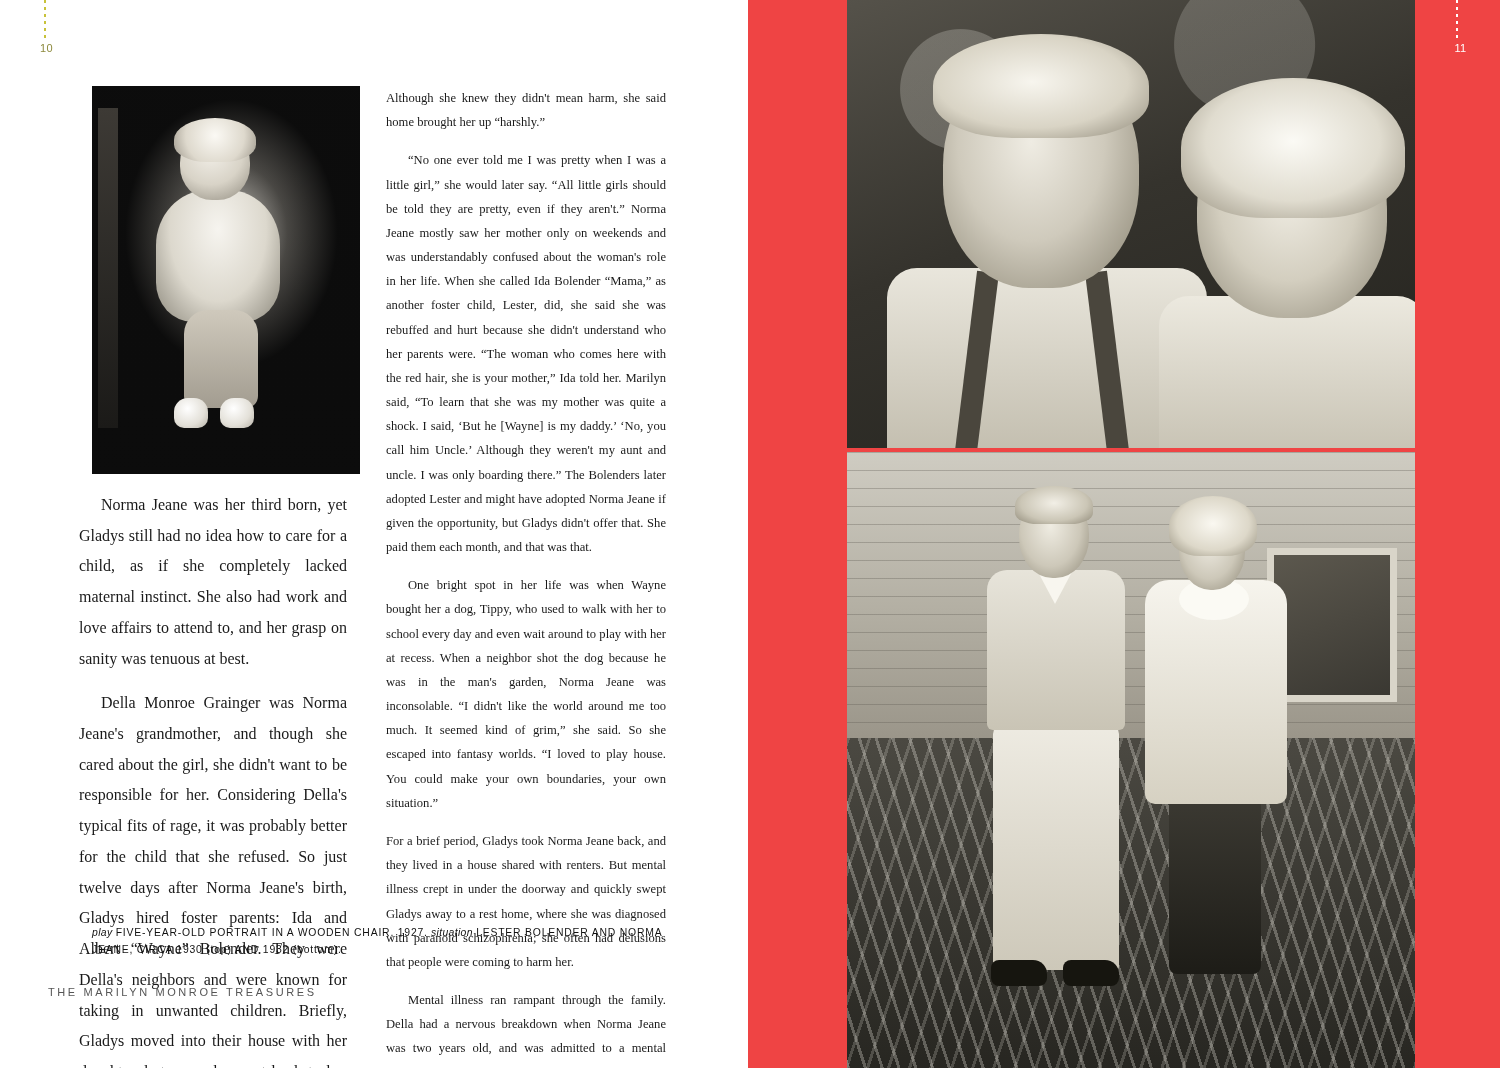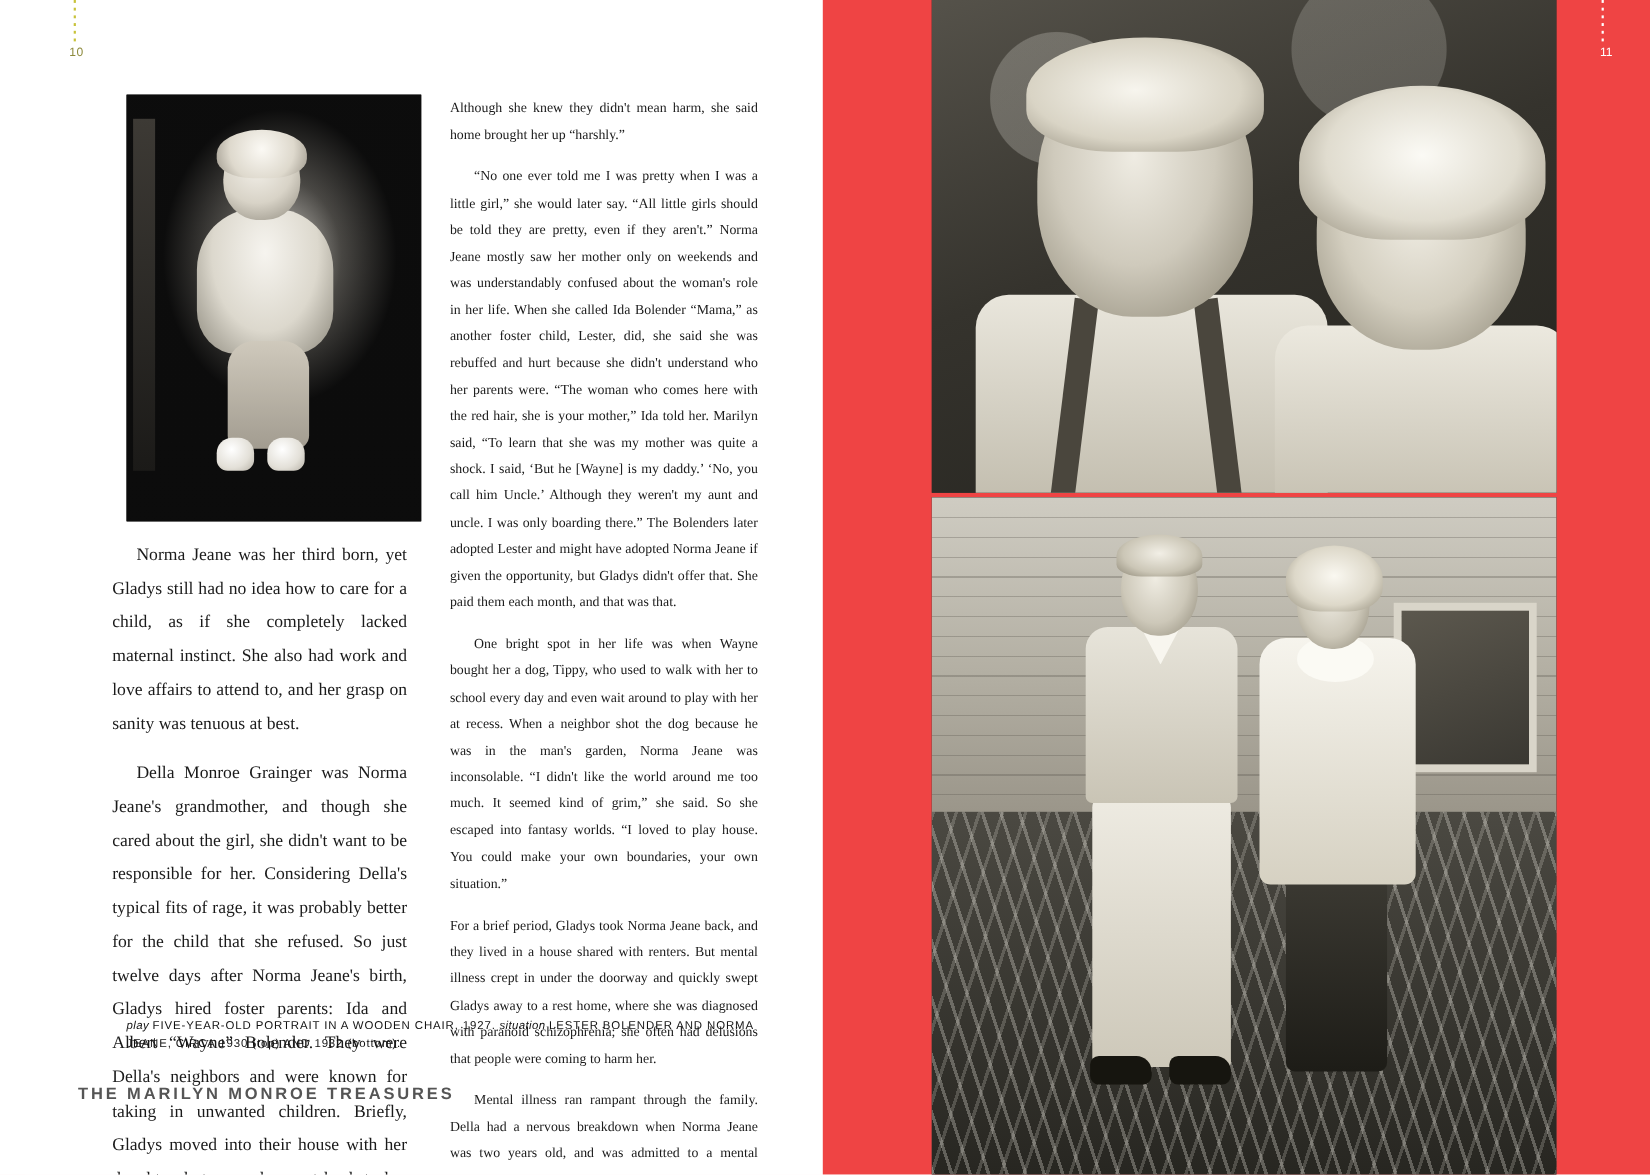--- a/index.html
+++ b/index.html
@@ -15,21 +15,20 @@
     background: #ffffff;
     font-family: "Liberation Serif", serif;
   }
 
   
   .left-page {
     position: absolute;
     left: 0; top: 0;
     width: 748px; height: 1068px;
     background: #ffffff;
-    margin-left: 23px;
   }
 
   .dotted-rule {
     position: absolute;
     left: 44px; top: 0;
     width: 2px; height: 40px;
     background-image: linear-gradient(to bottom, #c8c23a 0 3px, rgba(0,0,0,0) 3px 7px);
     background-size: 2px 7px;
   }
   .folio {
@@ -136,24 +135,23 @@
     letter-spacing: 0.35px;
     color: #111111;
   }
   .figure-caption .lead { font-style: italic; text-transform: none; }
   .figure-caption .sc { letter-spacing: 0.8px; }
 
   .running-foot {
     position: absolute;
     left: 48px; top: 986px;
     font-family: "Liberation Sans", sans-serif;
-    font-size: 15px;
+    font-size: 11px;
     letter-spacing: 2.6px;
     color: #555555;
-    font-weight: bold;
   }
 
   
   .right-page {
     position: absolute;
     left: 748px; top: 0;
     width: 752px; height: 1068px;
     background: #ef4444;
   }
   .right-dots {

